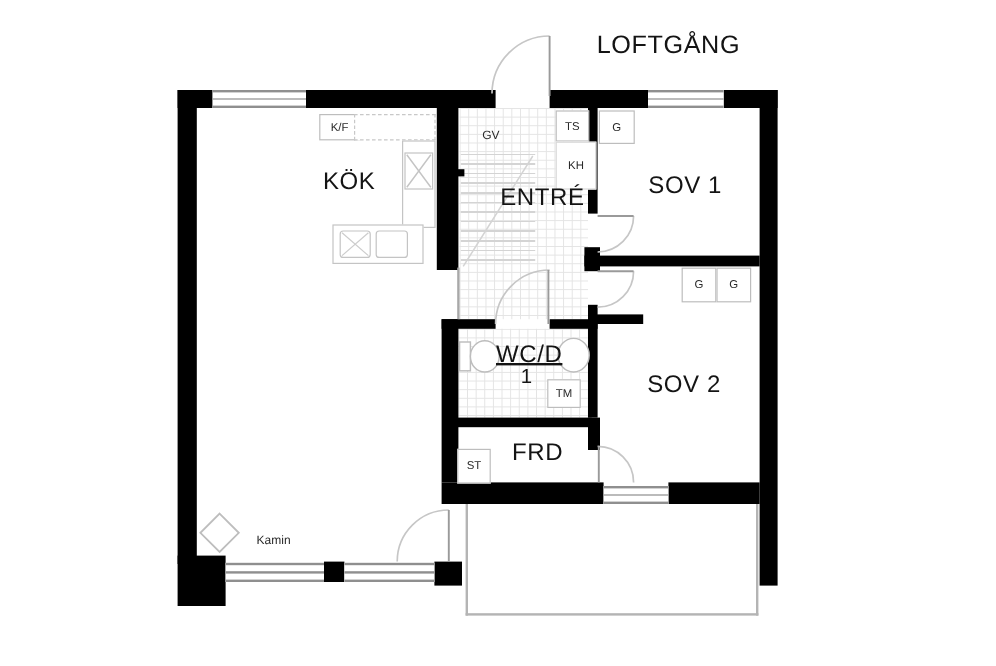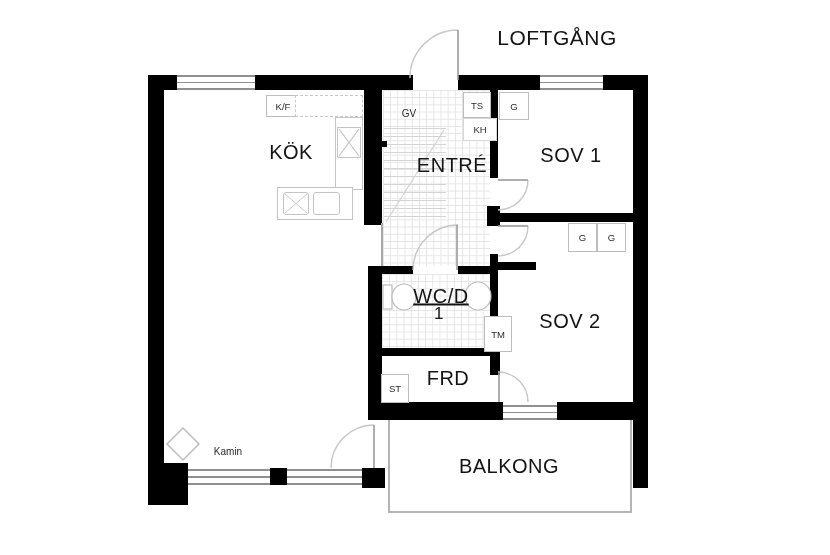--- a/index.html
+++ b/index.html
@@ -76,33 +76,33 @@
   <div class="dashed-box" style="left:295px;top:95px;width:68px;height:22px;"></div>
   <div class="counter" style="left:335px;top:117px;width:28px;height:73px;"></div>
   <div class="counter" style="left:337px;top:127px;width:24px;height:31px;"></div>
   <div class="counter" style="left:277px;top:187px;width:76px;height:33px;"></div>
   <div class="inner-basin" style="left:283px;top:192px;width:26px;height:23px;"></div>
   <div class="inner-basin" style="left:313px;top:192px;width:27px;height:23px;"></div>
 
   <div class="fixture-box" style="left:463px;top:92px;width:28px;height:26px;">
     <span>TS</span>
   </div>
-  <div class="fixture-box faint" style="left:463px;top:118px;width:34px;height:23px;">
+  <div class="fixture-box faint" style="left:463px;top:118px;width:34px;height:40px;">
     <span>KH</span>
   </div>
   <div class="fixture-box" style="left:499px;top:92px;width:30px;height:28px;">
     <span>G</span>
   </div>
   <div class="fixture-box" style="left:568px;top:223px;width:29px;height:29px;">
     <span>G</span>
   </div>
   <div class="fixture-box" style="left:597px;top:223px;width:29px;height:29px;">
     <span>G</span>
   </div>
-  <div class="fixture-box" style="left:484px;top:316px;width:28px;height:36px;text-align:center;">
+  <div class="fixture-box" style="left:456px;top:316px;width:28px;height:24px;text-align:center;">
     <span>TM</span>
   </div>
   <div class="fixture-box" style="left:381px;top:374px;width:28px;height:29px;">
     <span>ST</span>
   </div>
 
   <svg class="overlay" width="830" height="555" viewBox="0 0 830 555">
 
     <path d="M410,78 A48,48 0 0 1 458,30" fill="none" stroke="#c6c6c6" stroke-width="1.4"></path>
     <line x1="458" y1="30" x2="458" y2="80" stroke="#9a9a9a" stroke-width="1.6"></line>
@@ -139,18 +139,17 @@
   </svg>
 
   <div class="room-label" style="left:557px;top:38px;font-size:21px;">LOFTGÅNG</div>
   <div class="room-label" style="left:291px;top:152px;">KÖK</div>
   <div class="room-label" style="left:452px;top:165px;">ENTRÉ</div>
   <div class="room-label" style="left:571px;top:155px;">SOV 1</div>
   <div class="room-label" style="left:570px;top:321px;">SOV 2</div>
   <div class="room-label" style="left:441px;top:296px;font-size:20px;text-decoration:underline;">WC/D</div>
   <div class="room-label" style="left:439px;top:314px;font-size:17px;">1</div>
   <div class="room-label" style="left:448px;top:378px;">FRD</div>
-  <div class="room-label" style="left:509px;top:466px;">BALKONG</div>
 
   <div class="small-label" style="left:397px;top:113px;">GV</div>
   <div class="small-label" style="left:216px;top:451px;">Kamin</div>
 
 </div>
 
 </body></html>

